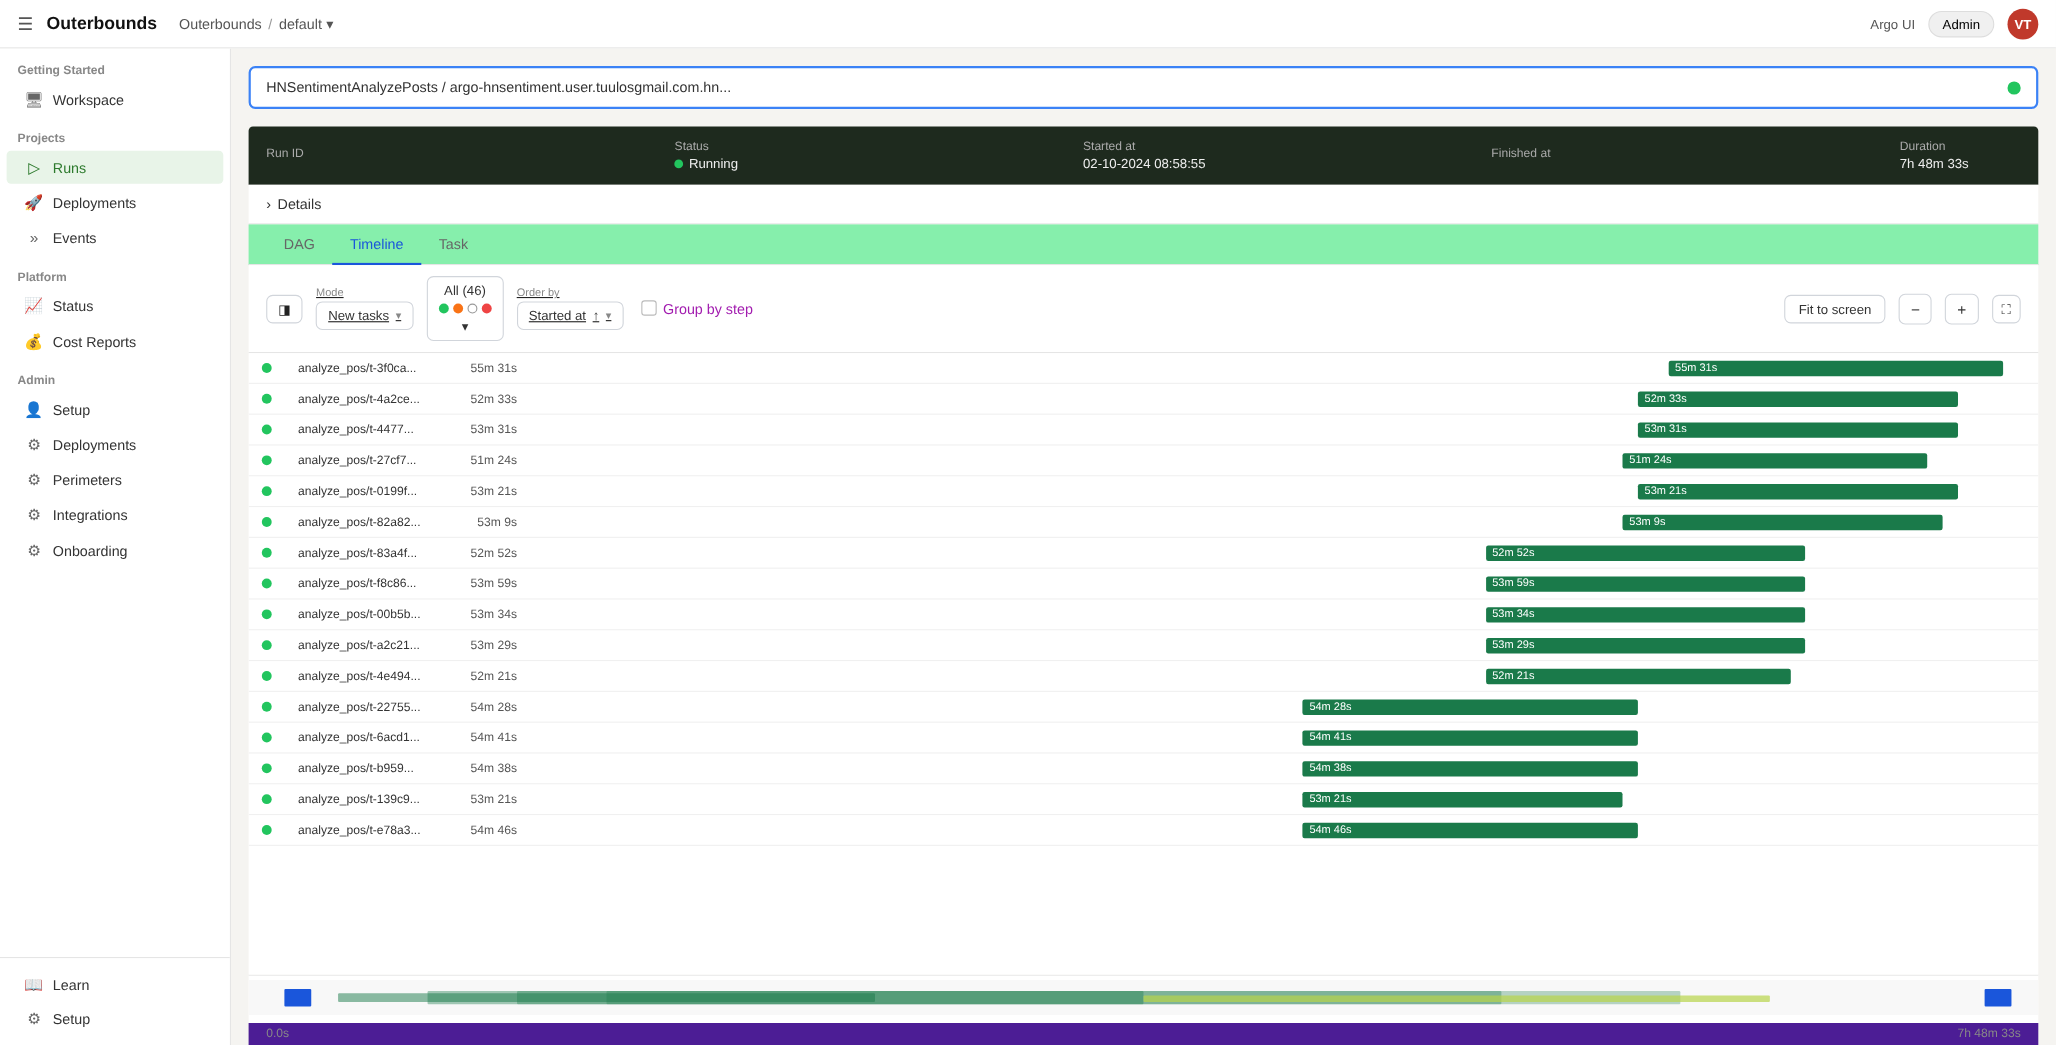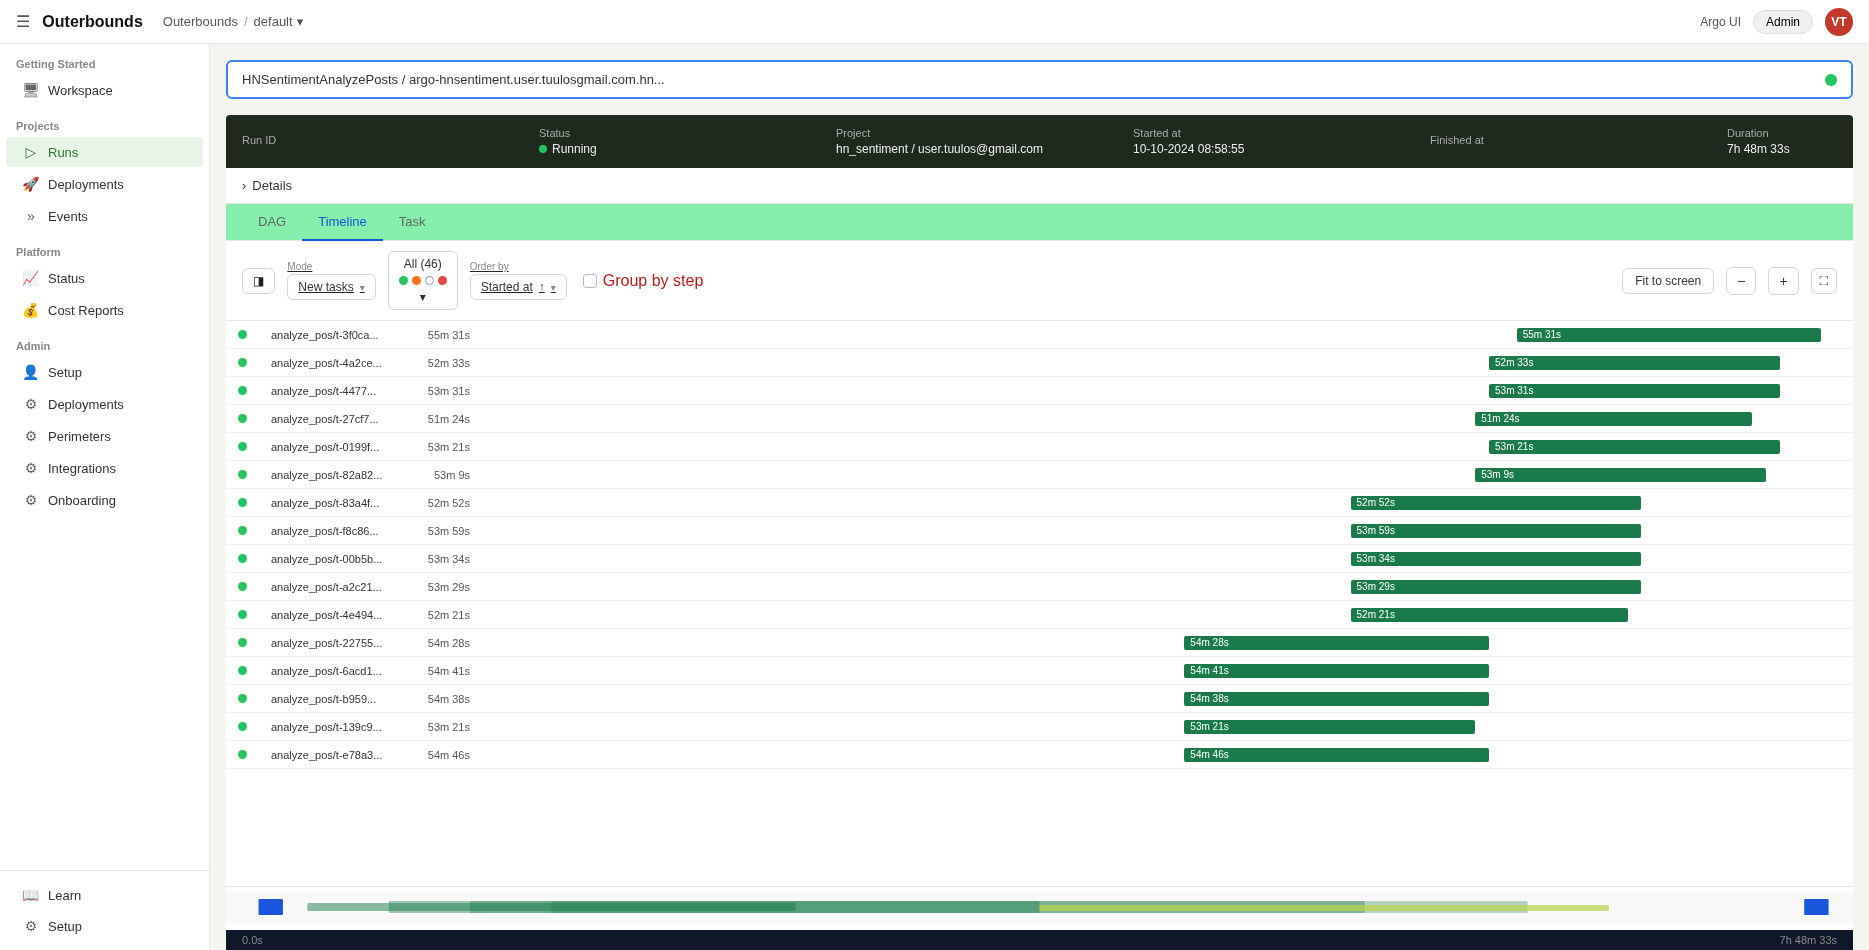--- a/index.html
+++ b/index.html
@@ -61,39 +61,39 @@
     .toolbar-group { display: flex; flex-direction: column; gap: 2px; text-decoration: underline; }
     .toolbar-group-label { font-size: 10px; color: #888; }
     .toolbar-select { display: flex; align-items: center; gap: 6px; border: 1px solid #d1d5db; border-radius: 6px; padding: 5px 10px; background: #fff; cursor: pointer; font-size: 12px; color: #333; white-space: nowrap; }
     .toolbar-select .arrow { color: #888; font-size: 10px; }
     .all-filter-btn { display: flex; align-items: center; gap: 5px; border: 1px solid #d1d5db; border-radius: 6px; padding: 5px 10px; background: #fff; cursor: pointer; font-size: 12px; color: #333; flex-direction: column; }
     .status-dots { display: flex; gap: 4px; align-items: center; }
     .dot-green { width: 9px; height: 9px; border-radius: 50%; background: #22c55e; }
     .dot-orange { width: 9px; height: 9px; border-radius: 50%; background: #f97316; }
     .dot-red { width: 9px; height: 9px; border-radius: 50%; background: #ef4444; }
     .dot-outline { width: 9px; height: 9px; border-radius: 50%; border: 1.5px solid #999; }
-    .group-by-step { display: flex; align-items: center; gap: 6px; font-size: 16px; color: #b91c1c; cursor: pointer; margin-left: 4px; }
+    .group-by-step { display: flex; align-items: flex-start; gap: 6px; font-size: 13px; color: #a21caf; cursor: pointer; margin-left: 4px; }
     .group-by-checkbox { width: 14px; height: 14px; border: 1.5px solid #bbb; border-radius: 3px; background: #fff; }
     .toolbar-spacer { flex: 1; }
     .fit-screen-btn { border: 1px solid #d1d5db; border-radius: 6px; padding: 5px 12px; background: #fff; cursor: pointer; font-size: 12px; color: #333; }
     .zoom-btn { border: 1px solid #d1d5db; border-radius: 6px; padding: 5px 10px; background: #fff; cursor: pointer; font-size: 14px; color: #333; }
     .expand-btn { border: 1px solid #d1d5db; border-radius: 6px; padding: 5px 8px; background: #fff; cursor: pointer; font-size: 12px; color: #333; }
     .collapse-btn { border: 1px solid #d1d5db; border-radius: 6px; padding: 5px 10px; background: #fff; cursor: pointer; font-size: 12px; }
 
     
     .timeline-content { background: #fff; margin: 0 16px; flex: 1; overflow-y: auto; overflow-x: hidden; position: relative; }
     .timeline-row { display: flex; align-items: center; height: 28px; border-bottom: 1px solid #f0f0f0; }
     .row-status { width: 12px; flex-shrink: 0; display: flex; justify-content: center; align-items: center; margin-left: 10px; }
     .row-dot { width: 9px; height: 9px; border-radius: 50%; background: #22c55e; }
     .row-name { width: 170px; flex-shrink: 0; font-size: 11px; color: #333; padding: 0 23px; white-space: nowrap; overflow: hidden; text-overflow: ellipsis; }
     .row-duration { width: 60px; flex-shrink: 0; font-size: 11px; color: #555; text-align: right; padding-right: 8px; }
     .row-bar-area { flex: 1; position: relative; height: 100%; display: flex; align-items: center; }
     .bar { height: 14px; border-radius: 2px; background: #1a7a4a; position: absolute; display: flex; align-items: center; }
     .bar-label { font-size: 10px; color: #fff; padding: 0 6px; white-space: nowrap; }
-    .time-scale { display: flex; justify-content: space-between; padding: 4px 16px; background: #0f172a; margin: 0 16px; border-top: none; font-size: 11px; color: #888; }
+    .time-scale { display: flex; justify-content: space-between; padding: 4px 16px; background: #4c1d95; margin: 0 16px; border-top: none; font-size: 11px; color: #888; }
 
     
     .timeline-content::-webkit-scrollbar { width: 6px; }
     .timeline-content::-webkit-scrollbar-track { background: #f1f1f1; }
     .timeline-content::-webkit-scrollbar-thumb { background: #ccc; border-radius: 3px; }
   </style>
 </head>
 <body>
 
 <div class="topbar">
@@ -194,26 +194,22 @@
         <div class="run-info-label">Run ID</div>
       </div>
       <div class="run-info-col" style="min-width:110px;">
         <div class="run-info-label">Status</div>
         <div class="run-status-badge">
           <div class="run-status-dot-sm"></div>
           <span class="run-info-value">Running</span>
         </div>
       </div>
       <div class="run-info-col">
-        <div class="run-info-label">Project</div>
-        <div class="run-info-value">hn_sentiment / user.tuulos@gmail.com</div>
-      </div>
-      <div class="run-info-col">
         <div class="run-info-label">Started at</div>
-        <div class="run-info-value">10-10-2024 08:58:55</div>
+        <div class="run-info-value">02-10-2024 08:58:55</div>
       </div>
       <div class="run-info-col">
         <div class="run-info-label">Finished at</div>
         <div class="run-info-value"></div>
       </div>
       <div class="run-info-col" style="min-width:110px;">
         <div class="run-info-label">Duration</div>
         <div class="run-info-value">7h 48m 33s</div>
       </div>
     </div>

